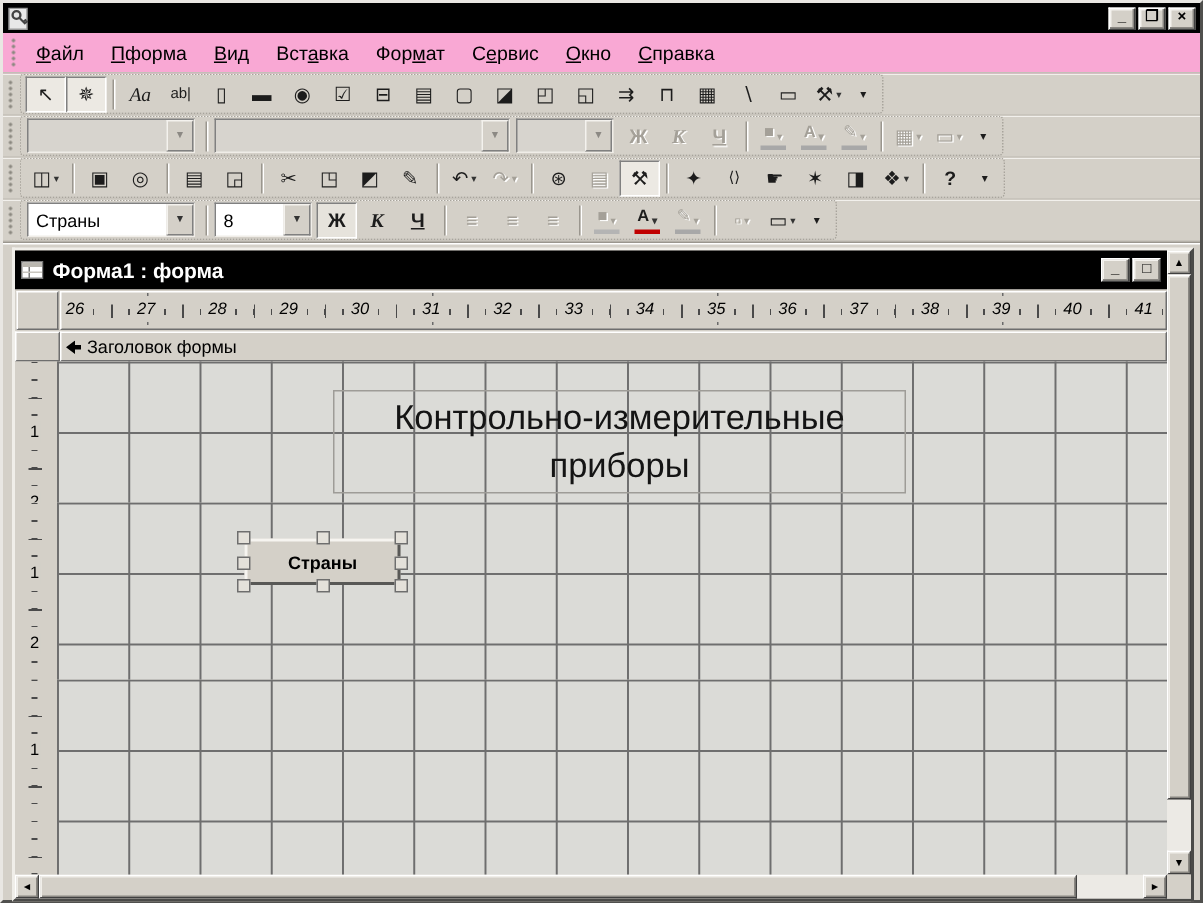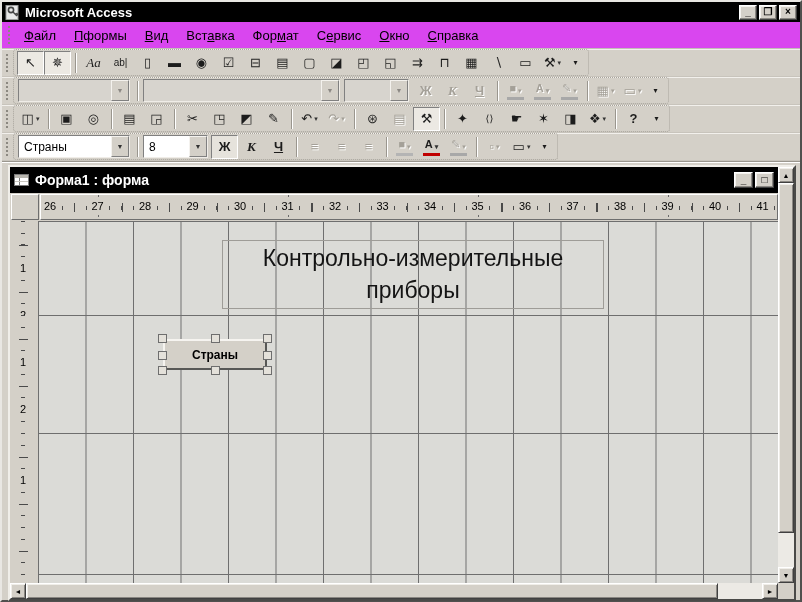--- a/index.html
+++ b/index.html
@@ -10,21 +10,21 @@
 
   
   .titlebar{height:20px;background:#000;display:flex;align-items:center;gap:4px;padding:0 3px;flex:none;}
   .titlebar .title{color:#fff;font-weight:bold;font-size:13px;flex:1;white-space:nowrap;}
   .caps{display:flex;gap:2px;margin-left:auto;}
   .cap{width:18px;height:15px;font-size:10px;line-height:1;display:inline-flex;align-items:center;justify-content:center;
        background:#d4d0c8;border:1px solid;border-color:#fff #404040 #404040 #fff;
        box-shadow:inset -1px -1px 0 #8a8782,inset 1px 1px 0 #f4f2ee;color:#000;font-weight:bold;padding:0;font-family:inherit;}
 
   
-  .menubar{height:26px;display:flex;align-items:center;flex:none;background:#d946ef;padding:0 4px;border-bottom:1px solid #c3bfb7;}
+  .menubar{height:26px;display:flex;align-items:center;flex:none;background:#f9a8d4;padding:0 4px;border-bottom:1px solid #c3bfb7;}
   .grip{width:4px;height:20px;margin:0 4px 0 1px;flex:none;
         background-image:radial-gradient(#8b8880 36%,transparent 40%);background-size:4px 4px;}
   .menu-items{display:flex;align-items:center;}
   .menu-item{padding:4px 9px;font-size:13px;color:#000;white-space:nowrap;}
   .menu-item .u{text-decoration:underline;}
   .qbox{margin-left:auto;width:152px;height:19px;background:#fff;border:1px solid #7d7d7d;
         display:flex;align-items:center;font-size:12px;color:#9c9c9c;padding-left:4px;margin-right:4px;}
   .qdd{margin-left:auto;width:15px;height:15px;display:flex;align-items:center;justify-content:center;
        color:#333;font-size:7px;background:#d4d0c8;border:1px solid;border-color:#fff #808080 #808080 #fff;margin-right:1px;}
 
@@ -64,21 +64,21 @@
   
   .mdi{flex:1;position:relative;background:#d4d0c8;border-top:1px solid #9a968e;box-shadow:inset 0 1px 0 #fff;}
   .form-window{position:absolute;left:6px;top:3px;width:784px;height:432px;border:2px solid;
                border-color:#f0eee9 #4a4a48 #4a4a48 #f0eee9;background:#d4d0c8;display:flex;}
   .fw-main{flex:1;display:flex;flex-direction:column;min-width:0;}
   .fw-titlebar{height:26px;background:#000;color:#fff;display:flex;align-items:center;gap:6px;padding:0 4px;
                font-weight:bold;font-size:14px;flex:none;}
   .fw-titlebar .caps .cap{width:19px;height:16px;}
   .ruler-row{height:26px;display:flex;flex:none;background:#d4d0c8;padding:1px 0;}
   .corner-box{width:26px;margin-left:1px;background:#d4d0c8;border:1px solid;border-color:#fff #6e6e6e #6e6e6e #fff;flex:none;}
-  .hruler{flex:1;position:relative;margin-left:1px;border:1px solid;border-color:#fff #6e6e6e #6e6e6e #fff;overflow:hidden;}
+  .hruler{flex:1;position:relative;margin-left:1px;border:1px solid;border-color:#fff #6e6e6e #6e6e6e #fff;overflow:hidden;font-style:italic;}
   .tickq{position:absolute;left:9px;right:0;top:11px;height:4px;
          background:repeating-linear-gradient(90deg,#4a4a4a 0 1px,transparent 1px 11.875px);}
   .tickh{position:absolute;left:32.75px;right:0;top:8px;height:9px;
          background:repeating-linear-gradient(90deg,#4a4a4a 0 1px,transparent 1px 47.5px);}
   .rmark{position:absolute;top:0;bottom:0;width:1px;
          background:repeating-linear-gradient(180deg,#6a6a6a 0 2px,transparent 2px 5px);}
   .nums .num{position:absolute;top:5px;transform:translateX(-50%);font-size:11px;color:#000;
              background:#d4d0c8;padding:0 3px;line-height:13px;}
   .canvas{flex:1;display:flex;flex-direction:column;min-height:0;}
   .secbar{height:20px;display:flex;flex:none;}
@@ -129,34 +129,33 @@
 <div class="app">
 
   <div class="titlebar">
     <span style="display:inline-flex;">
       <svg width="16" height="15" viewBox="0 0 16 15">
         <rect x="1" y="0.5" width="12" height="14" fill="#e8e8e8" stroke="#9a9a9a"></rect>
         <circle cx="6" cy="5" r="2.6" fill="none" stroke="#444" stroke-width="1.6"></circle>
         <path d="M8 7 L12 11 M10.5 9.5 L12.5 8 M11.5 10.5 L13.5 9" stroke="#444" stroke-width="1.4" fill="none"></path>
       </svg>
     </span>
-    <span class="title">Microsoft Access</span>
     <span class="caps">
       <button class="cap">_</button>
       <button class="cap">❐</button>
       <button class="cap">×</button>
     </span>
   </div>
 
   <div class="menubar">
     <span class="grip"></span>
     <span class="menu-items">
 
     <span class="menu-item"><span></span><span class="u">Ф</span><span>айл</span></span>
-        <span class="menu-item"><span></span><span class="u">П</span><span>формы</span></span>
+        <span class="menu-item"><span></span><span class="u">П</span><span>форма</span></span>
         <span class="menu-item"><span></span><span class="u">В</span><span>ид</span></span>
         <span class="menu-item"><span>Вст</span><span class="u">а</span><span>вка</span></span>
         <span class="menu-item"><span>Фор</span><span class="u">м</span><span>ат</span></span>
         <span class="menu-item"><span>С</span><span class="u">е</span><span>рвис</span></span>
         <span class="menu-item"><span></span><span class="u">О</span><span>кно</span></span>
         <span class="menu-item"><span></span><span class="u">С</span><span>правка</span></span>
       </span>
   </div>
 
   <div class="toolbar">
@@ -578,20 +577,29 @@
             <span class="rmark" style="left:436.5px;"></span>
             <span class="rmark" style="left:626.5px;"></span>
             <span class="nums">
               
             <span class="num" style="left: 9px;">26</span><span class="num" style="left: 56.5px;">27</span><span class="num" style="left: 104px;">28</span><span class="num" style="left: 151.5px;">29</span><span class="num" style="left: 199px;">30</span><span class="num" style="left: 246.5px;">31</span><span class="num" style="left: 294px;">32</span><span class="num" style="left: 341.5px;">33</span><span class="num" style="left: 389px;">34</span><span class="num" style="left: 436.5px;">35</span><span class="num" style="left: 484px;">36</span><span class="num" style="left: 531.5px;">37</span><span class="num" style="left: 579px;">38</span><span class="num" style="left: 626.5px;">39</span><span class="num" style="left: 674px;">40</span><span class="num" style="left: 721.5px;">41</span></span>
           </div>
         </div>
 
         <div class="canvas">
 
+          <div class="secbar">
+            <span class="selbox"></span>
+            <span class="barlabel">
+              <svg class="sec-arrow" width="10" height="9" viewBox="0 0 10 9">
+                  <path d="M0 4.5 L6 0 L6 3 L10 3 L10 6 L6 6 L6 9 Z" fill="#000"></path>
+                </svg>
+              <span>Заголовок формы</span>
+            </span>
+          </div>
           <div class="gridrow" style="height:94px;">
             <div class="vruler">
               <span class="vtickq"></span><span class="vtickh"></span>
               <span class="vnums">
                 
               <span class="num" style="top: 47px;">1</span><span class="num" style="top: 94px;">2</span></span>
             </div>
             <div class="gridarea">
               <div class="big-label">Контрольно-измерительные приборы</div>
             </div>

